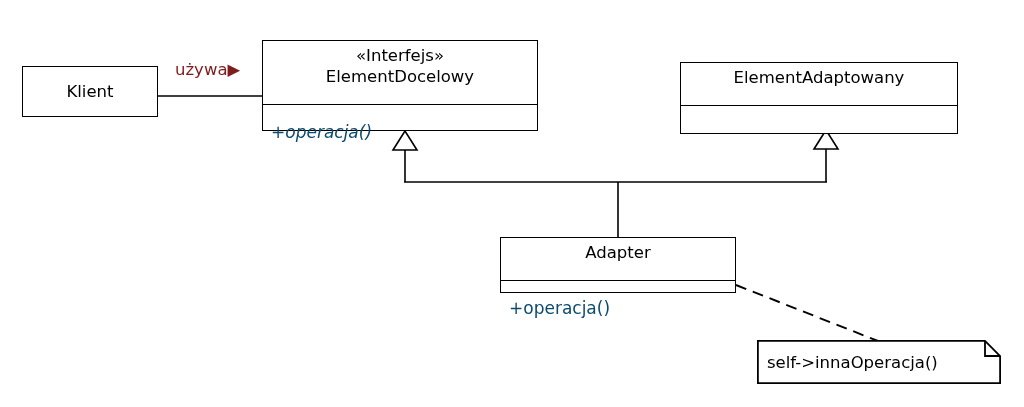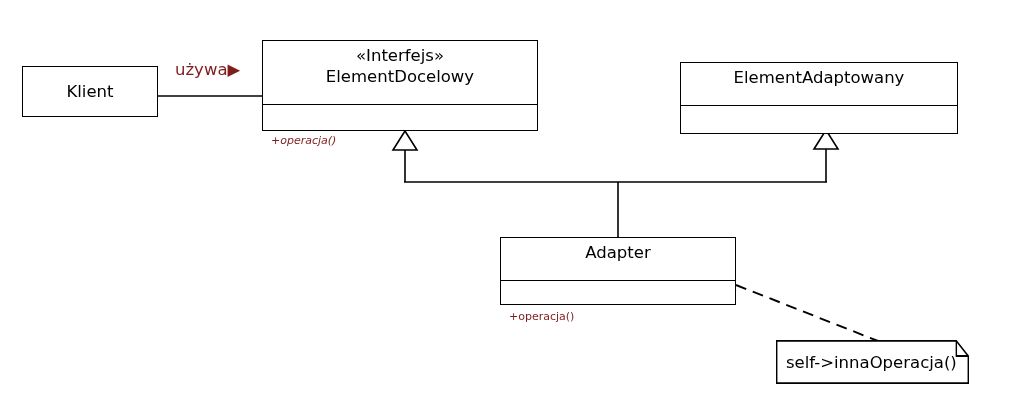--- a/index.html
+++ b/index.html
@@ -45,25 +45,24 @@
     white-space: pre-line;
   }
   .uml-class .divider {
     height: 0;
     border-top: 1.6px solid #000000;
   }
   .uml-class .compartment-ops {
     box-sizing: border-box;
     flex: 1 1 auto;
     text-align: left;
-    color: #7f1d1d;
-    font-size: 11px;
+    color: #0c4a6e;
+    font-size: 17px;
     line-height: 21px;
     padding: 5px 0 0 8px;
-    margin-top: 8px;
   }
   .uml-class .compartment-ops.abstract-op {
     font-style: italic;
   }
 
   
   .uml-simple {
     position: absolute;
     box-sizing: border-box;
     border: 1.6px solid #000000;
@@ -140,27 +139,27 @@
 ElementDocelowy</div>
     <div class="divider"></div>
     <div class="compartment-ops abstract-op">+operacja()</div>
   </div>
 
   <div class="uml-class" style="left:680px; top:62px; width:278px; height:72px;">
     <div class="compartment-name">ElementAdaptowany</div>
     <div class="divider"></div>
   </div>
 
-  <div class="uml-class" style="left:500px; top:237px; width:236px; height:68px;">
+  <div class="uml-class" style="left:500px; top:237px; width:236px; height:56px;">
     <div class="compartment-name">Adapter</div>
     <div class="divider"></div>
     <div class="compartment-ops">+operacja()</div>
   </div>
 
-  <div class="uml-note" style="left:757px; top:340px; width:193px; height:44px;margin-left:19px;">
+  <div class="uml-note" style="left:757px; top:340px; width:244px; height:44px;">
     <svg class="note-shape" viewBox="0 0 244 44" width="244" height="44" preserveAspectRatio="none">
       <path d="M0.9,0.9 L228,0.9 L243.1,16 L243.1,43.1 L0.9,43.1 Z" fill="#ffffff" stroke="#000000" stroke-width="1.8"></path>
       <path d="M228,0.9 L228,16 L243.1,16" fill="none" stroke="#000000" stroke-width="1.8"></path>
     </svg>
     <span class="note-text">self-&gt;innaOperacja()</span>
   </div>
 
 </div>
 
 </body></html>

